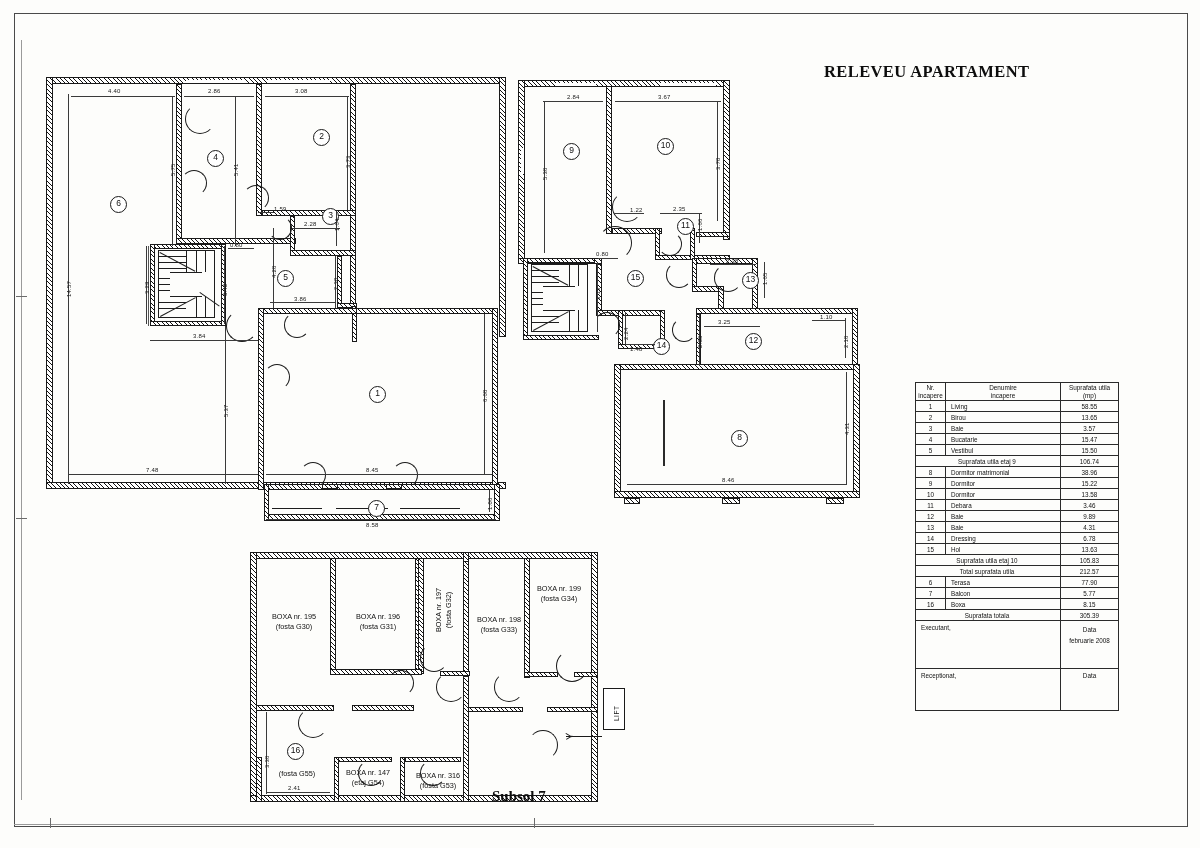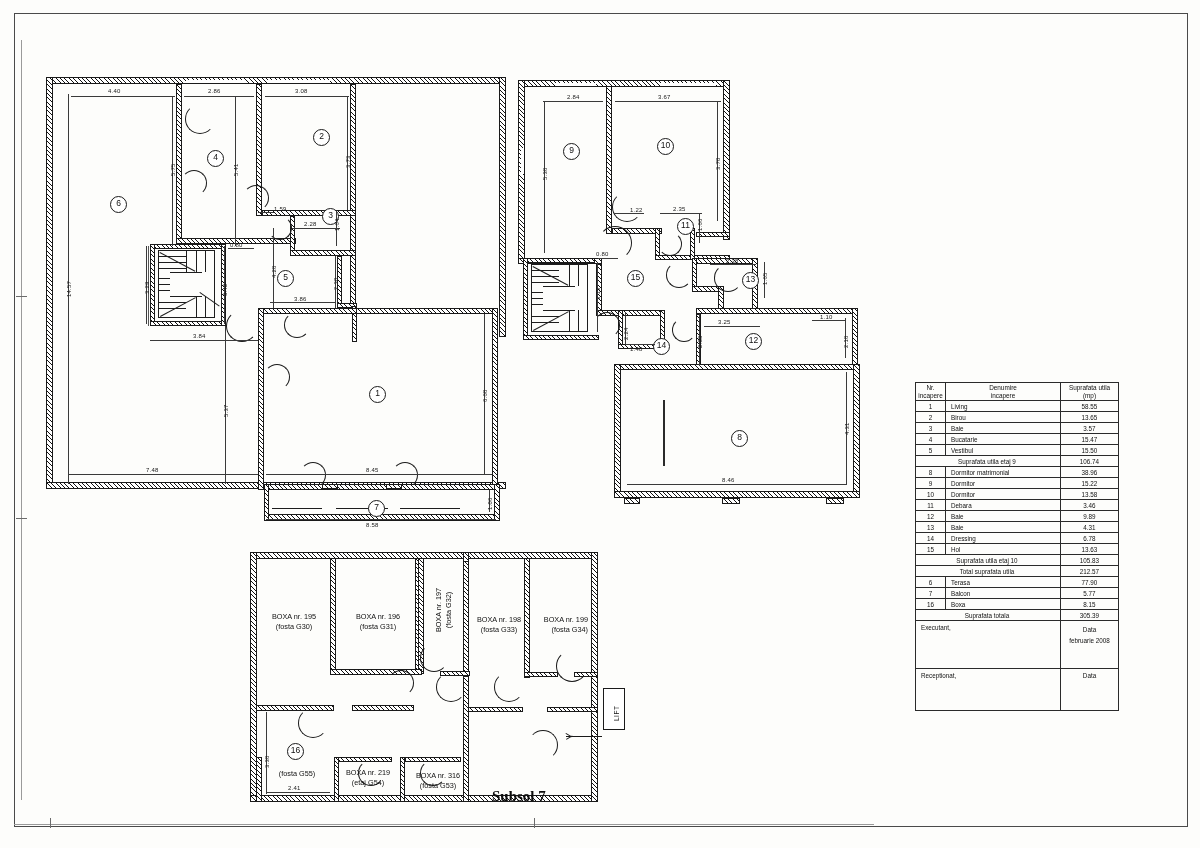--- a/index.html
+++ b/index.html
@@ -76,20 +76,21 @@
 
   <div id="sheet-border"></div>
 
   <div class="fold fold-v" style="left:21px;top:40px;height:760px;"></div>
   <div class="tick" style="left:16px;top:296px;width:11px;height:1px;"></div>
   <div class="tick" style="left:16px;top:518px;width:11px;height:1px;"></div>
   <div class="fold fold-h" style="left:14px;top:824px;width:860px;"></div>
   <div class="tick" style="left:50px;top:818px;width:1px;height:10px;"></div>
   <div class="tick" style="left:534px;top:818px;width:1px;height:10px;"></div>
 
+  <div id="main-title">RELEVEU APARTAMENT</div>
 
   <div>
 
     <div class="wall" style="left:46px;top:77px;width:460px;height:7px;"></div>
     <div class="wall" style="left:46px;top:77px;width:7px;height:412px;"></div>
     <div class="wall" style="left:46px;top:482px;width:460px;height:7px;"></div>
     <div class="wall" style="left:499px;top:77px;width:7px;height:260px;"></div>
 
     <div class="wall" style="left:176px;top:84px;width:6px;height:160px;"></div>
     <div class="wall" style="left:176px;top:238px;width:120px;height:6px;"></div>
@@ -408,29 +409,29 @@
       <div>(fosta G31)</div>
     </div>
     <div class="lbl lbl-v" style="left:434px;top:648px;width:76px;">
       <div>BOXA nr. 197</div>
       <div>(fosta G32)</div>
     </div>
     <div class="lbl" style="left:470px;top:615px;width:58px;">
       <div>BOXA nr. 198</div>
       <div>(fosta G33)</div>
     </div>
-    <div class="lbl" style="left:530px;top:615px;width:58px;text-align:right;">
+    <div class="lbl" style="left:530px;top:584px;width:58px;">
       <div>BOXA nr. 199</div>
       <div>(fosta G34)</div>
     </div>
     <div class="lbl" style="left:262px;top:769px;width:70px;">
       <div>(fosta G55)</div>
     </div>
     <div class="lbl" style="left:330px;top:768px;width:76px;">
-      <div>BOXA nr. 219</div>
+      <div>BOXA nr. 147</div>
       <div>(etaj G54)</div>
     </div>
     <div class="lbl" style="left:400px;top:771px;width:76px;">
       <div>BOXA nr. 316</div>
       <div>(fosta G53)</div>
     </div>
 
     <div class="room-num" style="left:287px;top:743px;">16</div>
     <div class="gline gline-v" style="left:266px;top:712px;height:82px;"></div>
     <div class="dim dim-v" style="left:264px;top:768px;">3.38</div>

